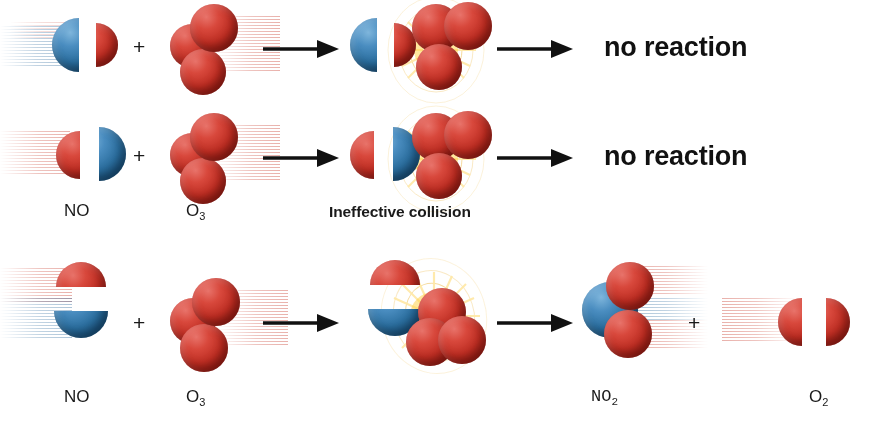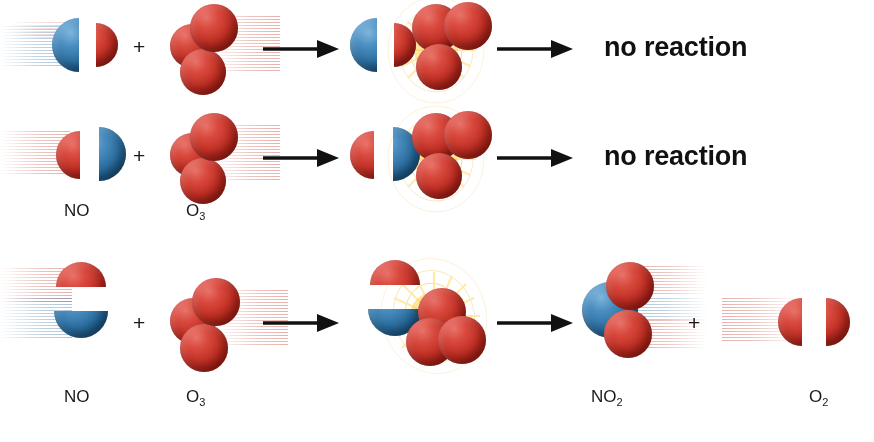--- a/index.html
+++ b/index.html
@@ -212,20 +212,21 @@
       <polygon points="54,2 76,11 54,20" fill="#111"></polygon>
     </svg>
 
     <div class="noreaction" style="left:604px;top:141px;">no reaction</div>
   </div>
 
   <div class="label" style="left:64px;top:201px;">NO</div>
   <div class="label" style="left:186px;top:201px;">
     <span>O</span><sub>3</sub>
   </div>
+  <div class="label bold" style="left:329px;top:203px;">Ineffective collision</div>
 
   <div class="node">
 
     <div class="node" style="left:0px;top:262px;width:128px;height:90px;">
       <div class="trail red fadeL" style="left:0px;top:6px;width:72px;height:34px;"></div>
       <div class="trail blue fadeL" style="left:0px;top:36px;width:72px;height:40px;"></div>
       <div class="atom O clipT" style="left:56px;top:0px;width:50px;height:50px;"></div>
       <div class="atom N clipB" style="left:54px;top:22px;width:54px;height:54px;"></div>
     </div>
 
@@ -298,20 +299,20 @@
       <div class="trail red fadeR" style="left:0px;top:6px;width:76px;height:44px;"></div>
       <div class="atom O clipL" style="left:56px;top:6px;width:48px;height:48px;"></div>
       <div class="atom O clipR" style="left:80px;top:6px;width:48px;height:48px;"></div>
     </div>
   </div>
 
   <div class="label" style="left:64px;top:387px;">NO</div>
   <div class="label" style="left:186px;top:387px;">
     <span>O</span><sub>3</sub>
   </div>
-  <div class="label" style="left:591px;top:387px;">
+  <div class="label" style="left:591px;top:387px;font-family:Liberation Mono, monospace;">
     <span>NO</span><sub>2</sub>
   </div>
   <div class="label" style="left:809px;top:387px;">
     <span>O</span><sub>2</sub>
   </div>
 
 </div>
 
 </body></html>

